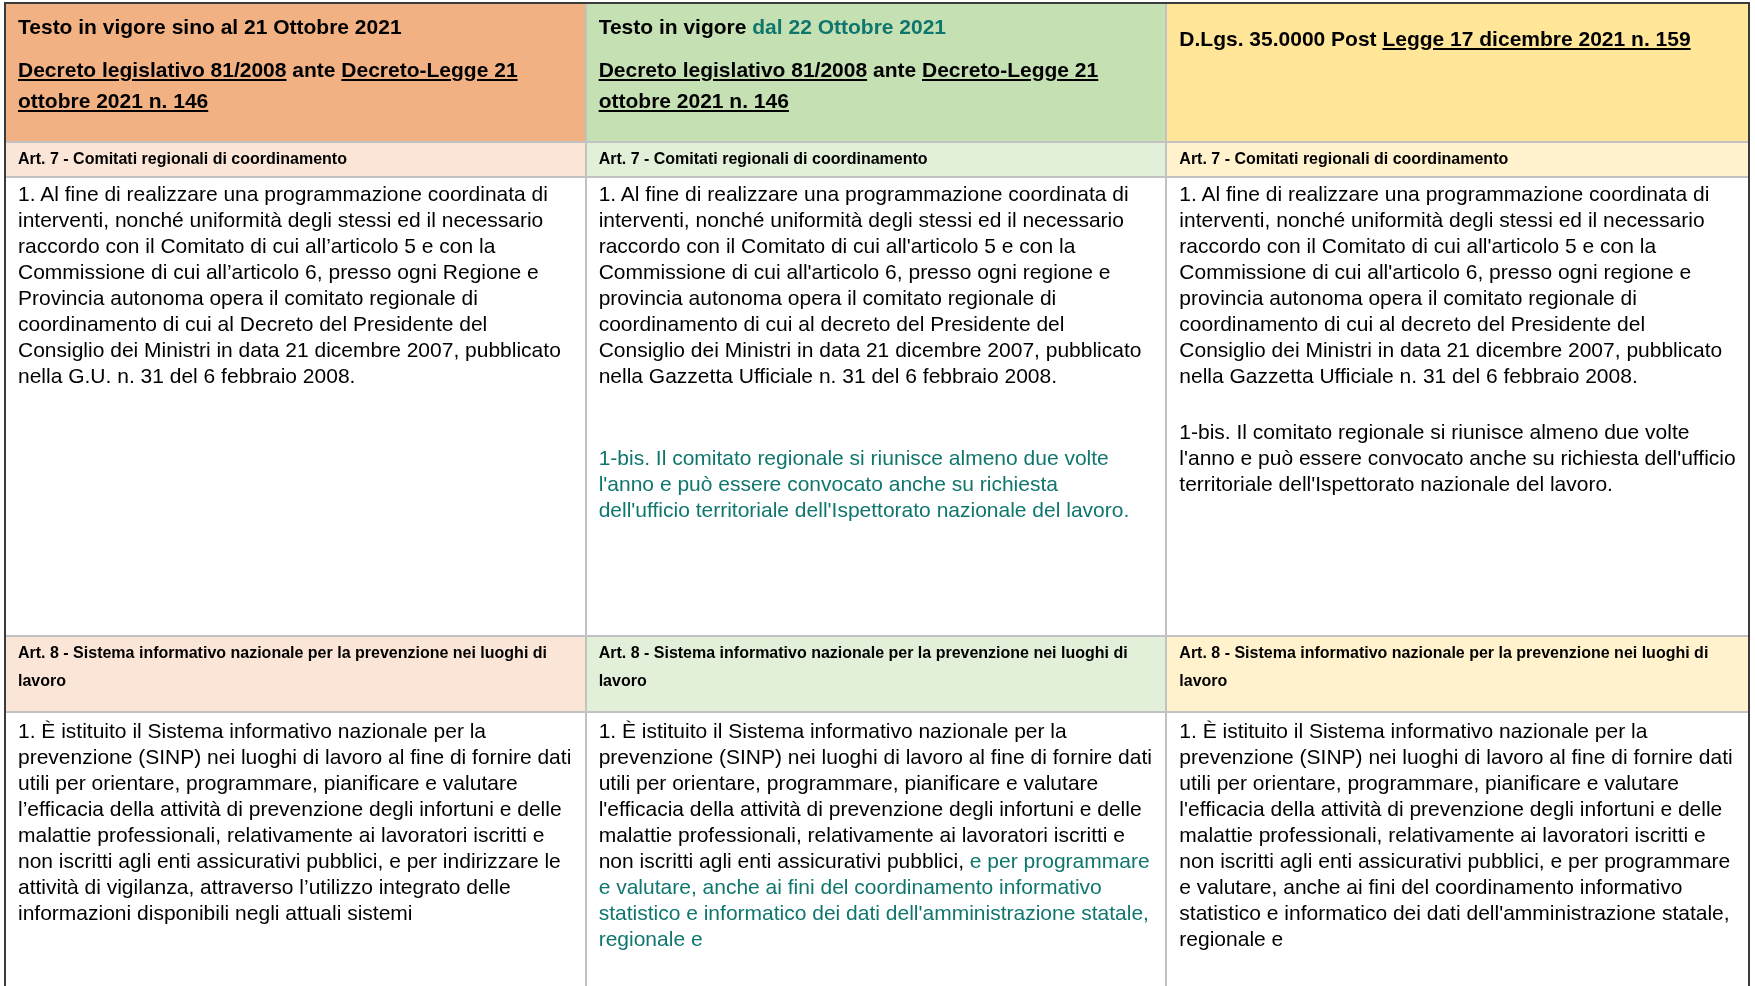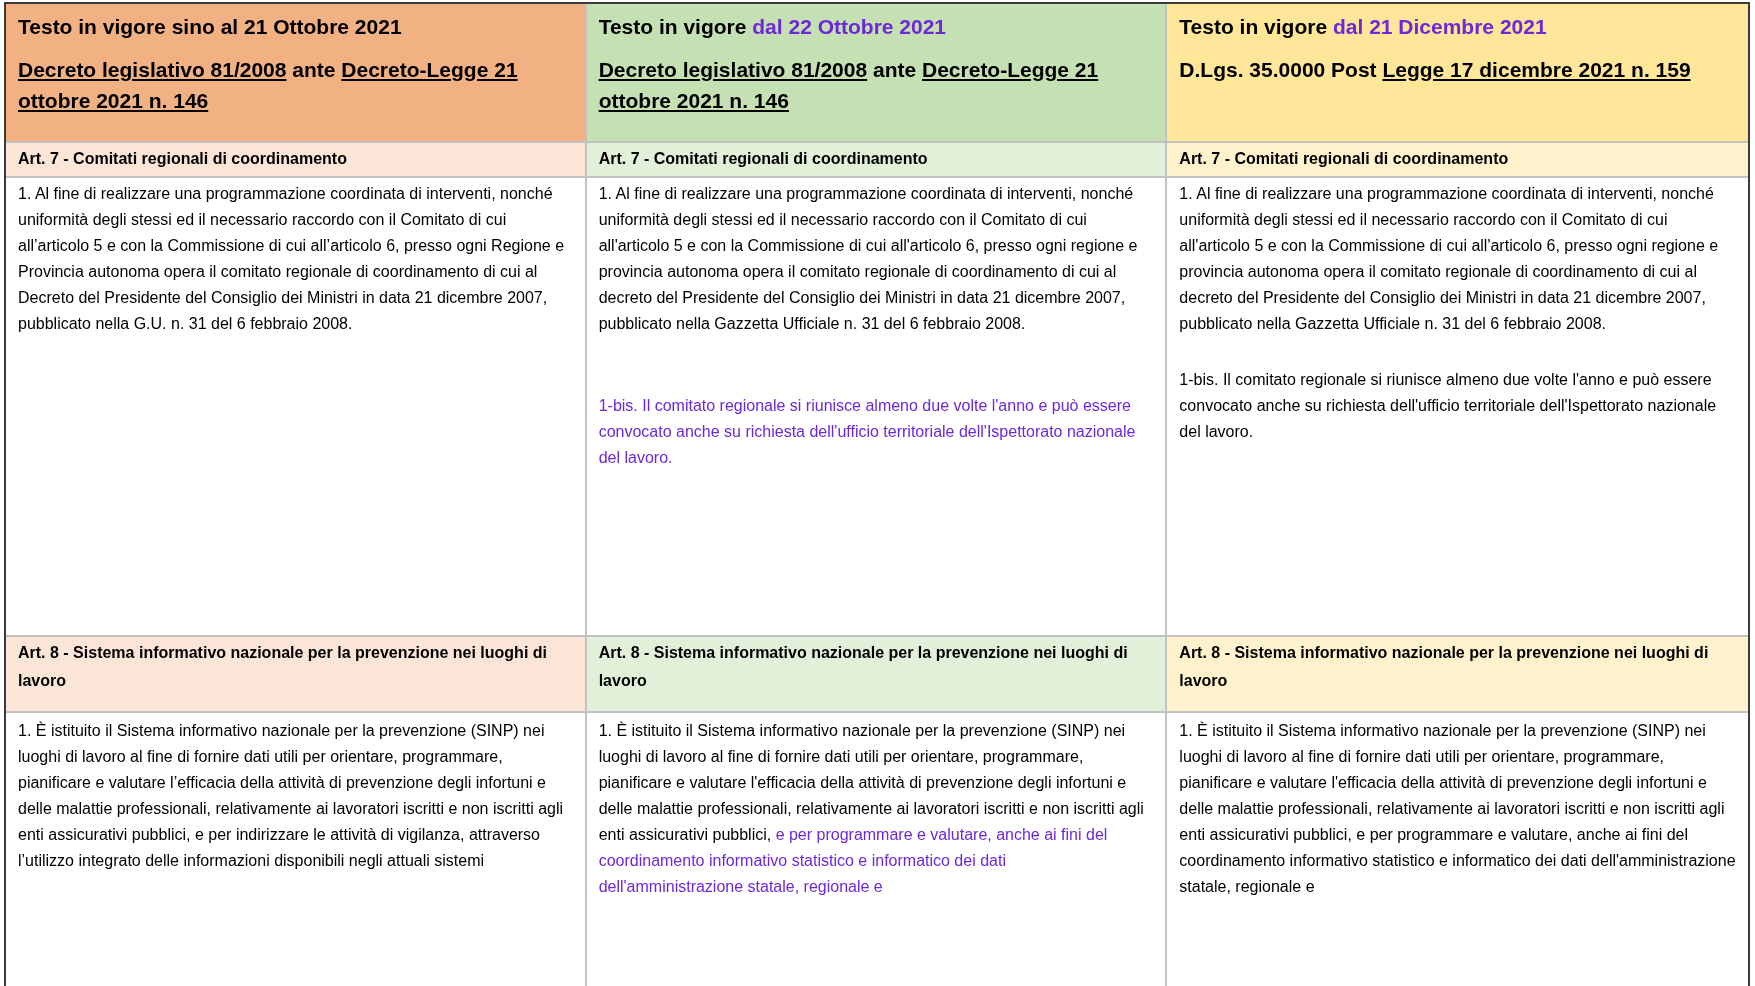--- a/index.html
+++ b/index.html
@@ -50,48 +50,47 @@
   .header p.ref { margin-top: 12px; }
 
   .title {
     font-weight: bold;
     font-size: 16px;
     line-height: 28px;
     padding: 2px 12px 0 12px;
   }
 
   .bodycell {
-    font-size: 16px;
+    font-size: 21px;
     line-height: 26px;
     padding: 3px 12px 0 12px;
     background: #ffffff;
   }
   .bodycell p { margin: 0; }
   .bodycell p.gap-lg { margin-top: 56px; }
   .bodycell p.gap-sm { margin-top: 30px; }
   .art8body { padding-top: 5px; }
 
   .u { text-decoration: underline; }
-  .red { color: #6d28d9; }
+  .red { color: #0f766e; }
 </style>
 </head>
 <body>
 
 <div class="doc">
 
   <div class="cell header hc1">
     <p><span>Testo in vigore sino al 21 Ottobre 2021</span><span class="red"></span></p>
     <p class="ref"><span class="u">Decreto legislativo 81/2008</span><span> ante </span><span class="u">Decreto-Legge 21 ottobre 2021 n. 146</span></p>
   </div>
   <div class="cell header hc2">
     <p><span>Testo in vigore </span><span class="red">dal 22 Ottobre 2021</span></p>
     <p class="ref"><span class="u">Decreto legislativo 81/2008</span><span> ante </span><span class="u">Decreto-Legge 21 ottobre 2021 n. 146</span></p>
   </div>
   <div class="cell header hc3 lastcol">
-    <p><span>Testo in vigore </span><span class="red">dal 21 Dicembre 2021</span></p>
     <p class="ref"><span>D.Lgs. 35.0000 Post </span><span class="u">Legge 17 dicembre 2021 n. 159</span></p>
   </div>
 
   <div class="cell title tc1"><span>Art. 7 - Comitati regionali di coordinamento</span></div>
   <div class="cell title tc2"><span>Art. 7 - Comitati regionali di coordinamento</span></div>
   <div class="cell title tc3 lastcol"><span>Art. 7 - Comitati regionali di coordinamento</span></div>
 
   <div class="cell bodycell">
     <p>1. Al fine di realizzare una programmazione coordinata di interventi, nonché uniformità degli stessi ed il necessario raccordo con il Comitato di cui all’articolo 5 e con la Commissione di cui all’articolo 6, presso ogni Regione e Provincia autonoma opera il comitato regionale di coordinamento di cui al Decreto del Presidente del Consiglio dei Ministri in data 21 dicembre 2007, pubblicato nella G.U. n. 31 del 6 febbraio 2008.</p>
   </div>

